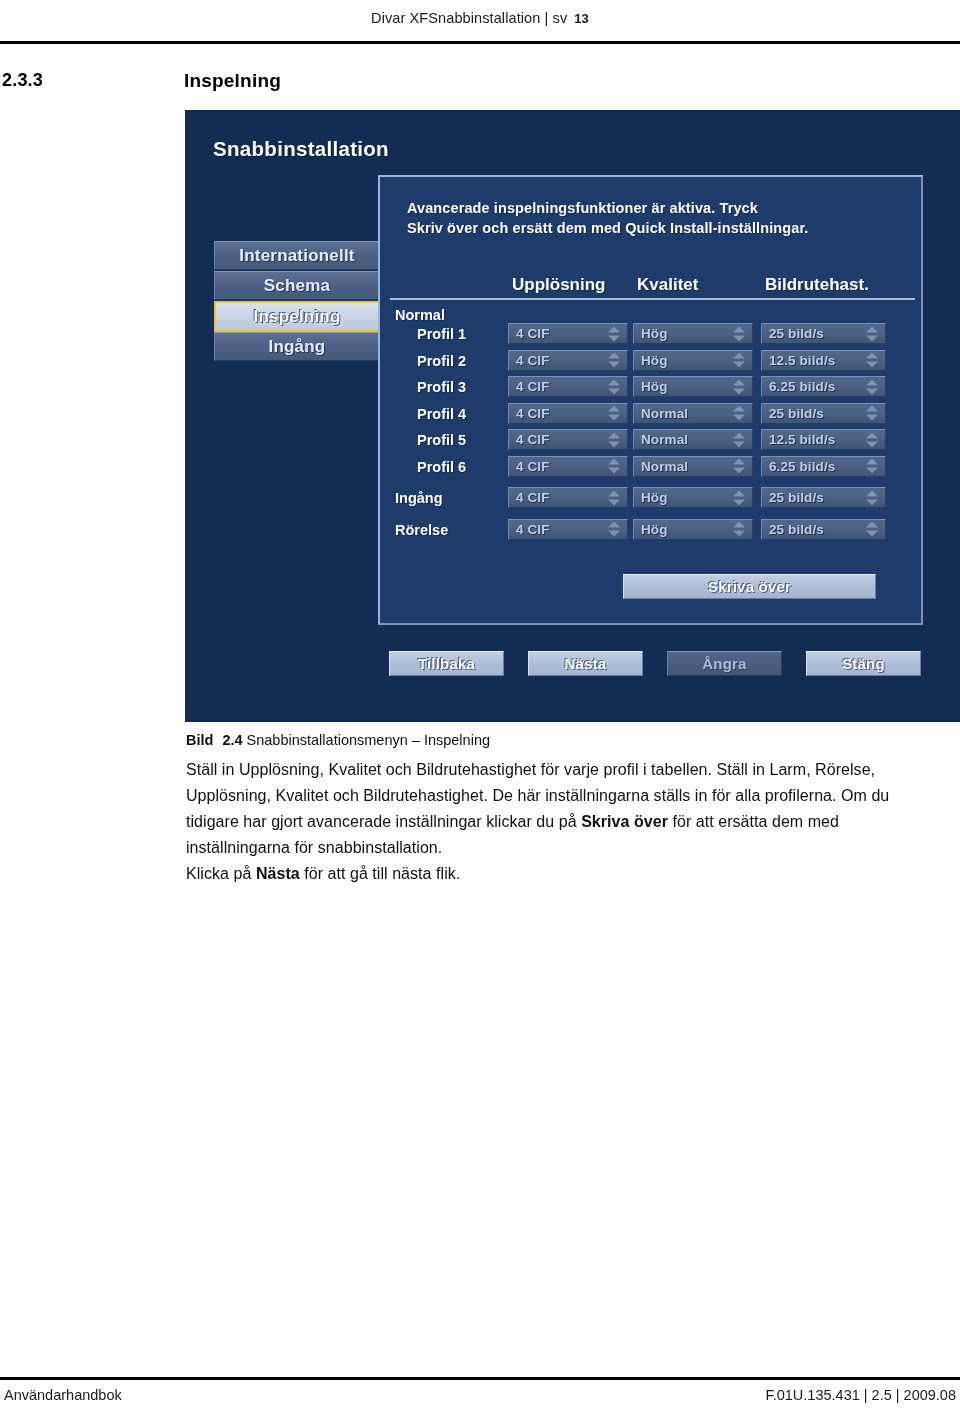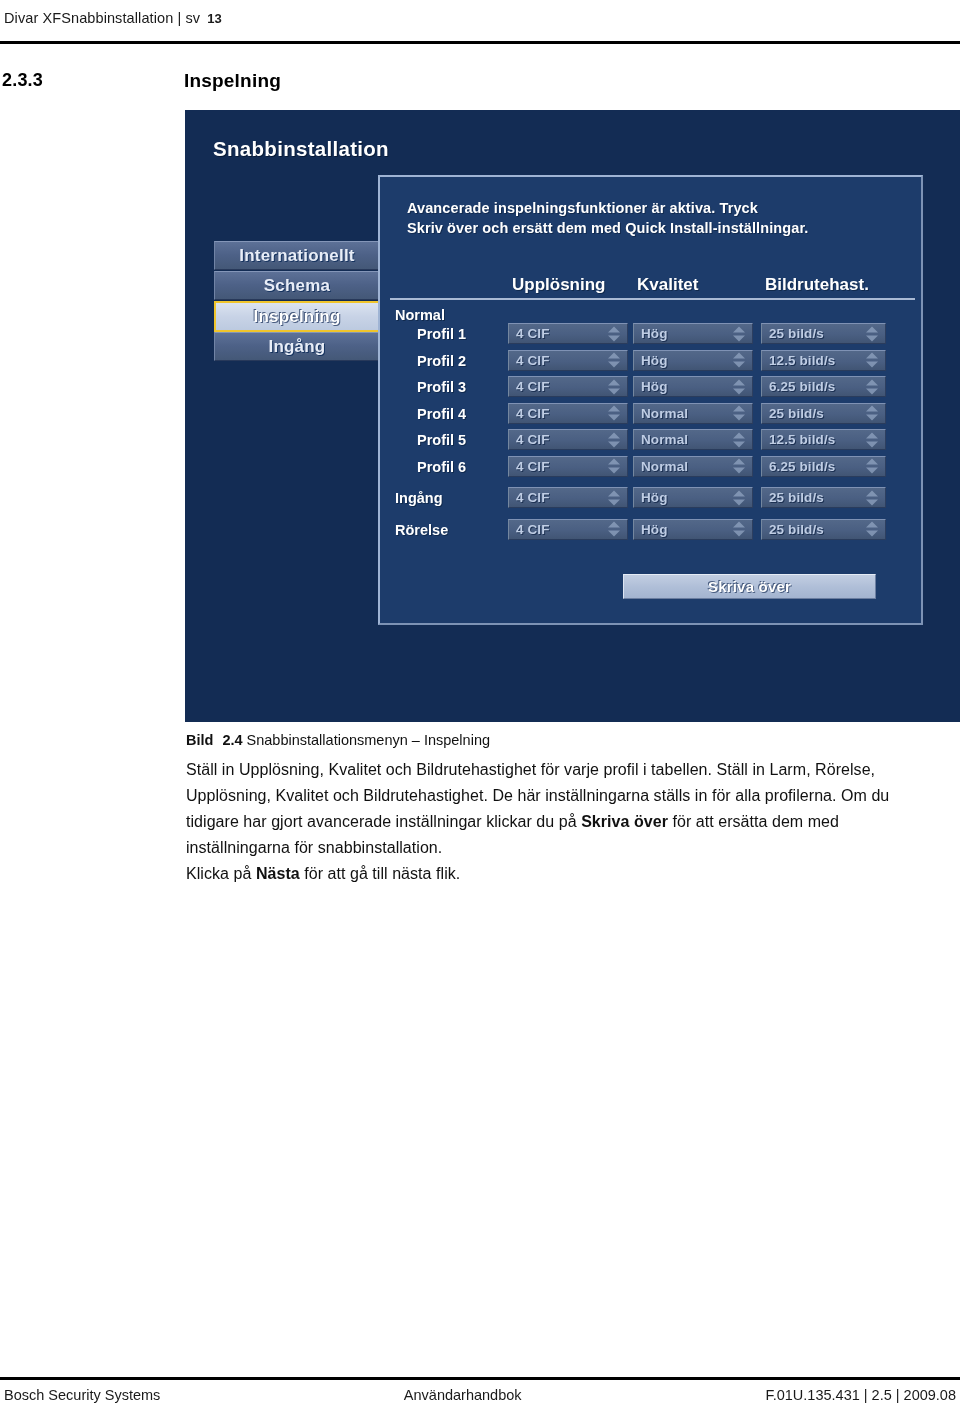--- a/index.html
+++ b/index.html
@@ -18,21 +18,21 @@
   }
 
   
   .pg-header {
     position: absolute;
     left: 0; top: 10px;
     width: 960px;
     height: 34px;
     display: flex;
     align-items: flex-start;
-    justify-content: flex-start;
+    justify-content: center;
     padding: 0 4px;
     font-size: 14.5px;
     color: #1a1a1a;
   }
   .pg-header .left { letter-spacing: .1px; }
   .pg-header .right {
     display: flex;
     align-items: baseline;
     gap: 7px;
     letter-spacing: .1px;
@@ -572,32 +572,37 @@
               </span>
           </div>
         </div>
 
       </div>
 
       <div class="btn-overwrite">Skriva över</div>
 
     </div>
 
+    <div class="wizbar">
+      <div class="wiz-btn">Tillbaka</div>
+      <div class="wiz-btn">Nästa</div>
+      <div class="wiz-btn disabled">Ångra</div>
+      <div class="wiz-btn">Stäng</div>
+    </div>
 
   </div>
 
   <div class="fig-cap">
     <b>Bild</b><span class="num">2.4</span><span>Snabbinstallationsmenyn – Inspelning</span>
   </div>
 
   <div class="body-copy">
     <span>Ställ in Upplösning, Kvalitet och Bildrutehastighet för varje profil i tabellen. Ställ in Larm, Rörelse, Upplösning, Kvalitet och Bildrutehastighet. De här inställningarna ställs in för alla profilerna. Om du tidigare har gjort avancerade inställningar klickar du på </span><b>Skriva över</b><span> för att ersätta dem med inställningarna för snabbinstallation.</span><br>
     <span>Klicka på </span><b>Nästa</b><span> för att gå till nästa flik.</span>
   </div>
 
   <div class="footer-rule"></div>
   <div class="pg-footer">
-    <span class="f-left">Bosch Security Systems</span>
     <span class="f-center">Användarhandbok</span>
     <span class="f-right">F.01U.135.431 | 2.5 | 2009.08</span>
   </div>
 
 </div>
 
 </body></html>

